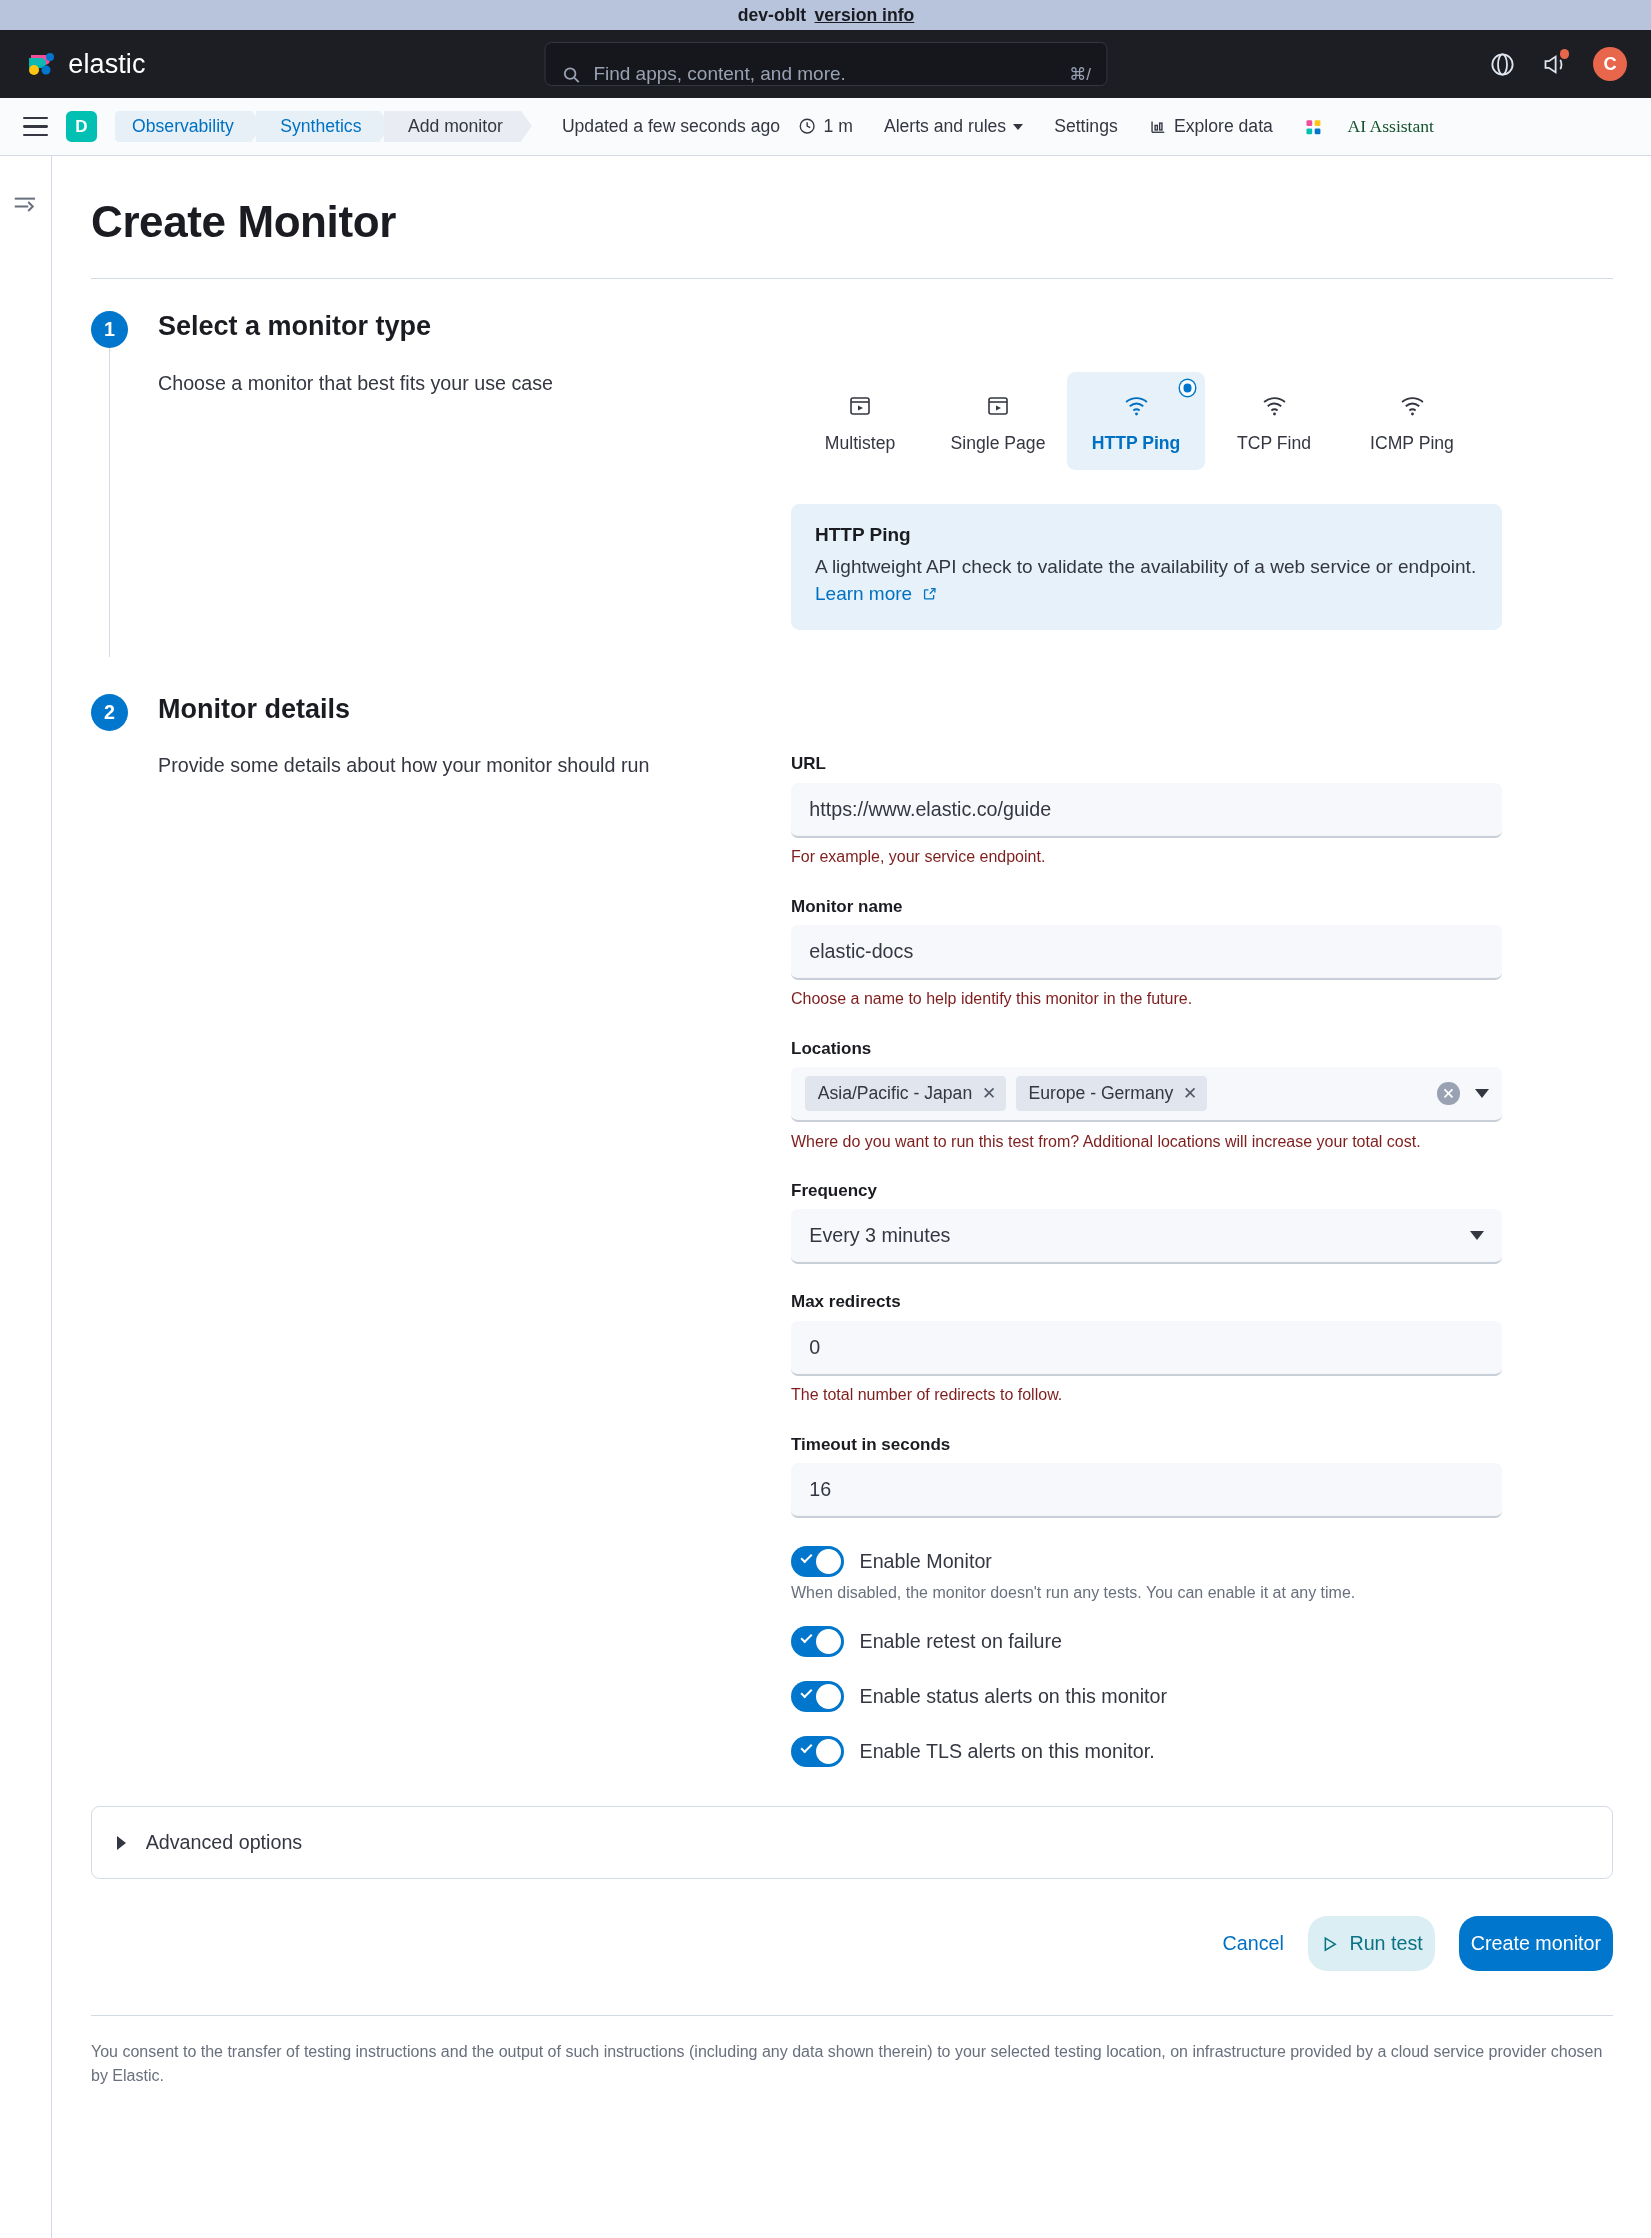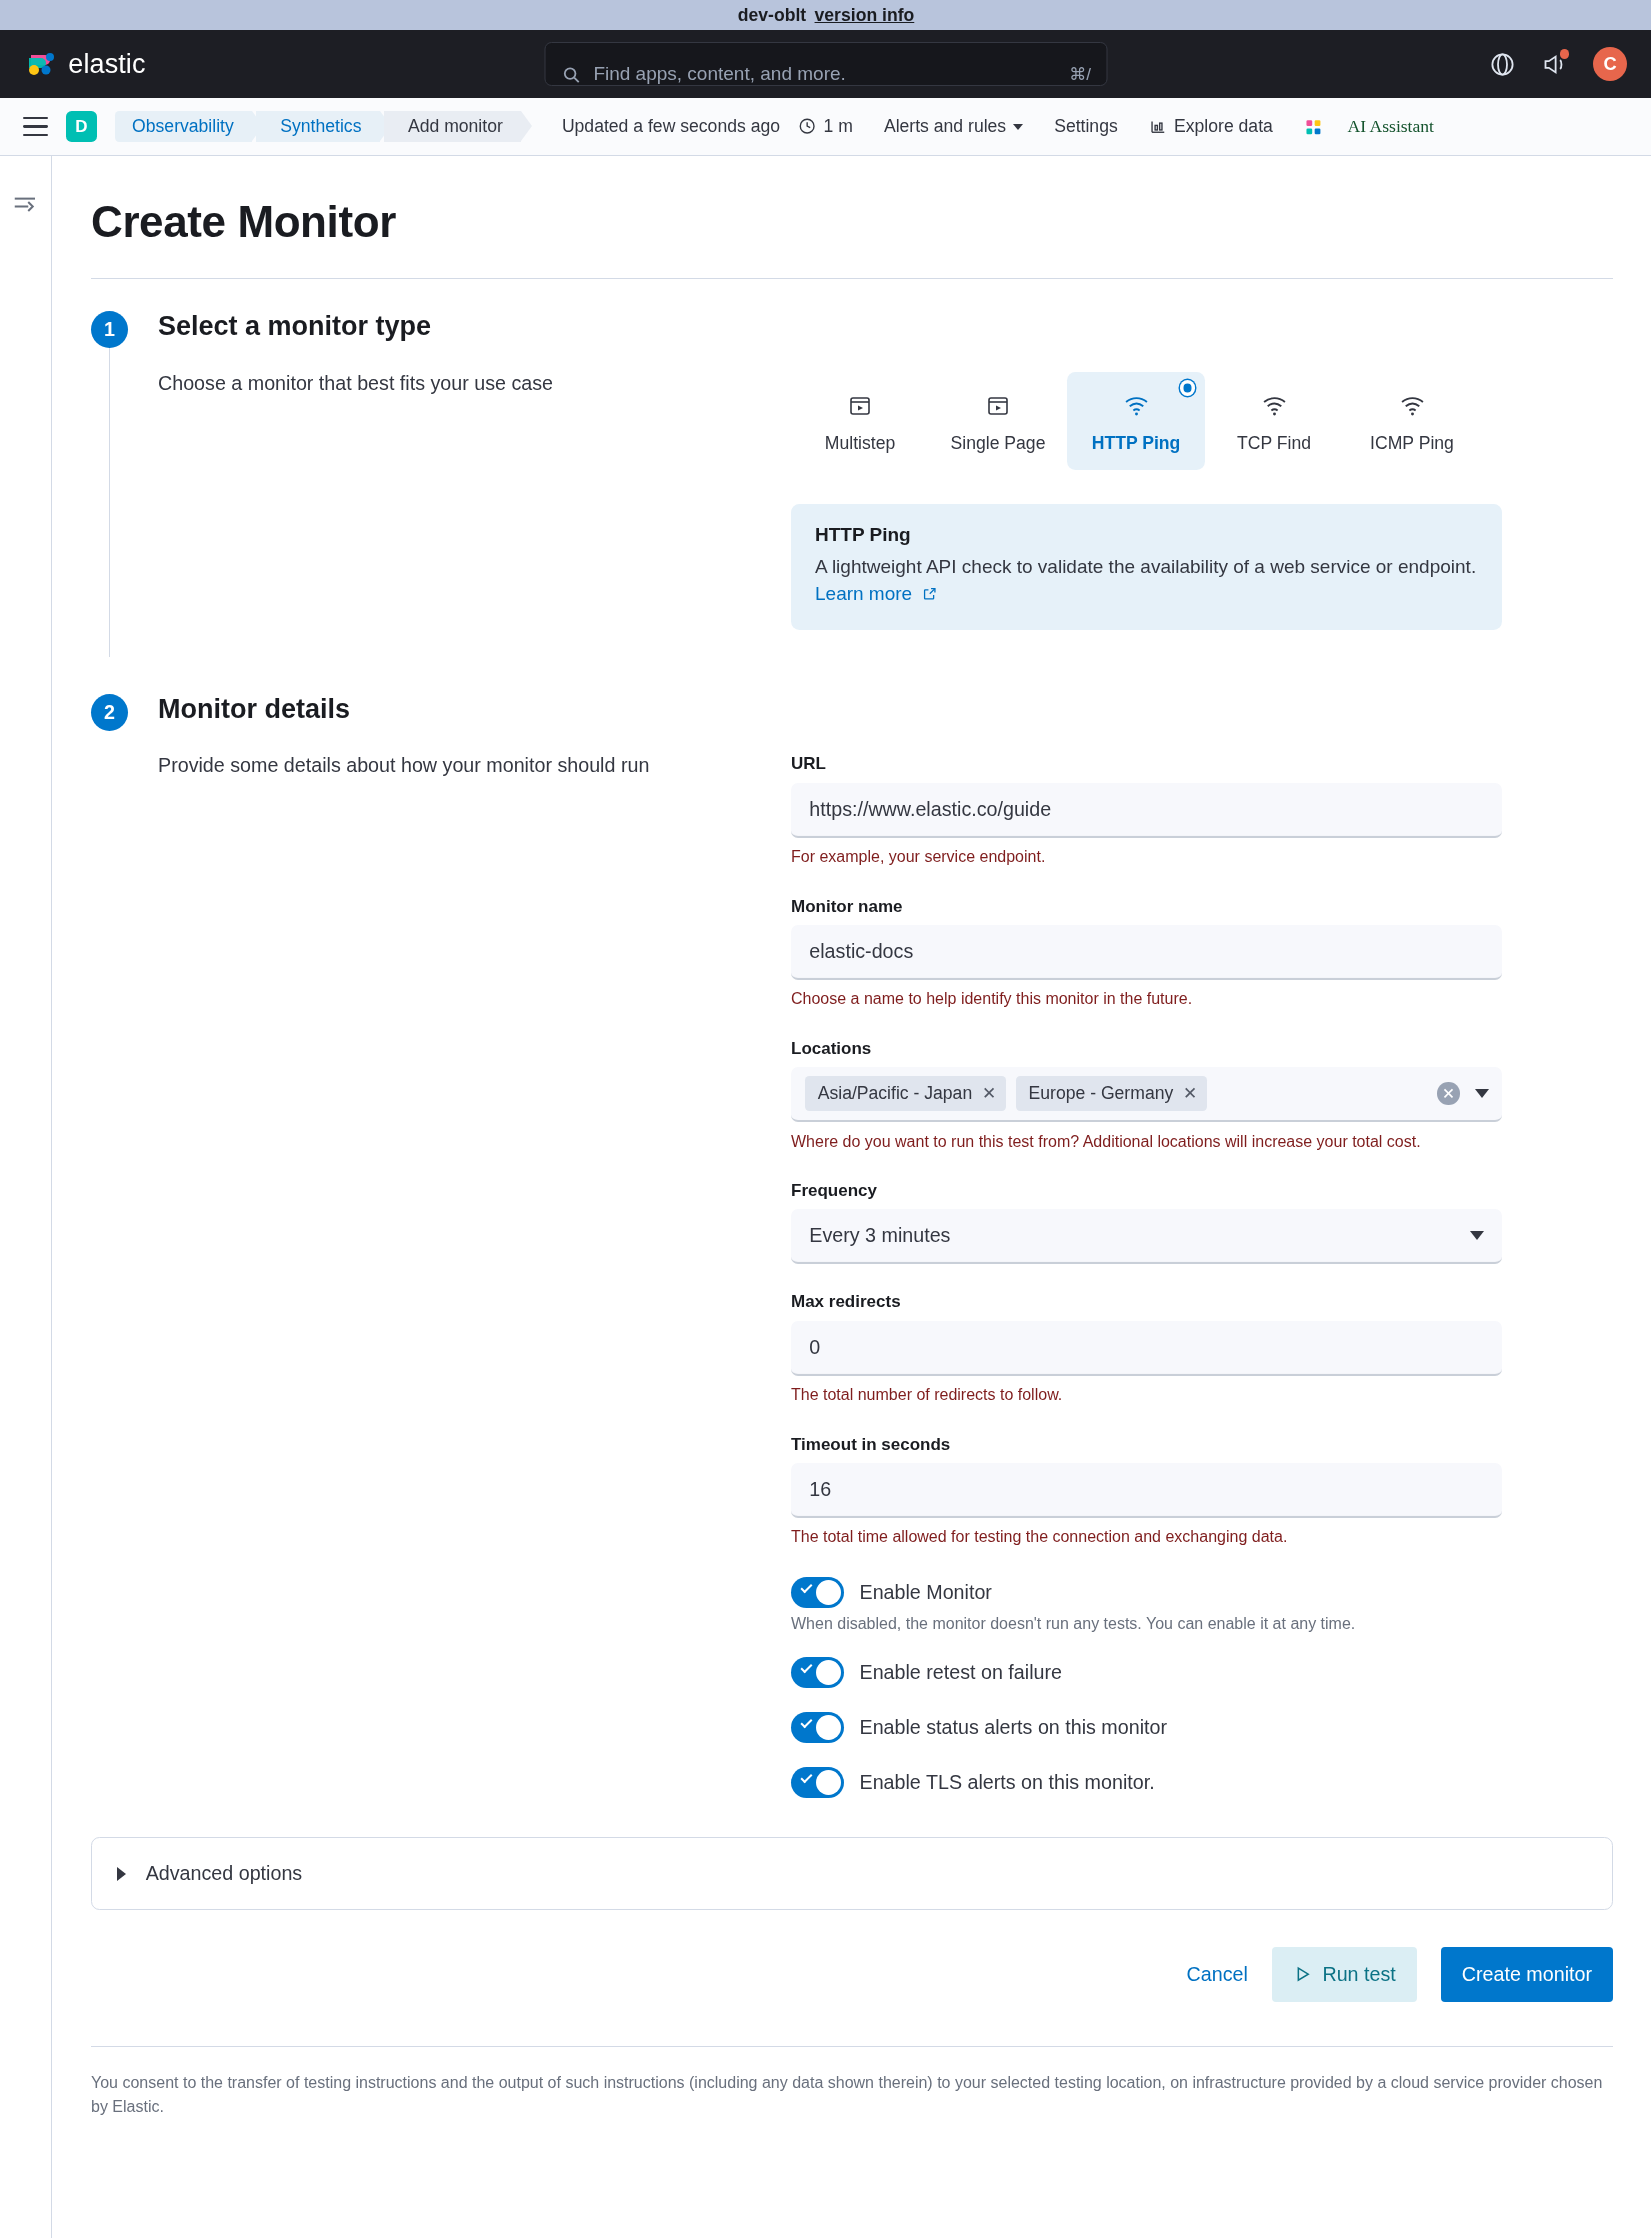--- a/index.html
+++ b/index.html
@@ -318,23 +318,23 @@
   
   .actions {
     margin: 37px 39px 0 39px;
     display: flex;
     justify-content: flex-end;
     align-items: center;
     gap: 24px;
   }
   .btn-link { color: #0071c2; font-size: 19.7px; }
   .btn {
-    height: 55px; border-radius: 4px;
+    height: 55px; border-radius: 19px;
     display: flex; align-items: center; gap: 11.3px;
-    padding: 0 21px;
+    padding: 0 12px;
     font-size: 19.7px;
   }
   .btn-secondary { background: #dbeef4; color: #0b7285; }
   .btn-primary { background: #0077cc; color: #fff; }
 
   .consent {
     margin: 44px 39px 0 39px;
     border-top: 1.4px solid #d3dae6;
     padding-top: 24px;
     font-size: 16px;
@@ -621,21 +621,20 @@
 
             <div class="field">
               <div class="field-label">Max redirects</div>
               <div class="input">0</div>
               <div class="hint">The total number of redirects to follow.</div>
             </div>
 
             <div class="field">
               <div class="field-label">Timeout in seconds</div>
               <div class="input">16</div>
-              <div class="hint">The total time allowed for testing the connection and exchanging data.</div>
             </div>
 
             <div>
               <div class="toggle-row">
                 <span class="switch">
                   <span class="tick"></span>
                   <span class="knob"></span>
                 </span>
                 <span class="toggle-label">Enable Monitor</span>
               </div>

